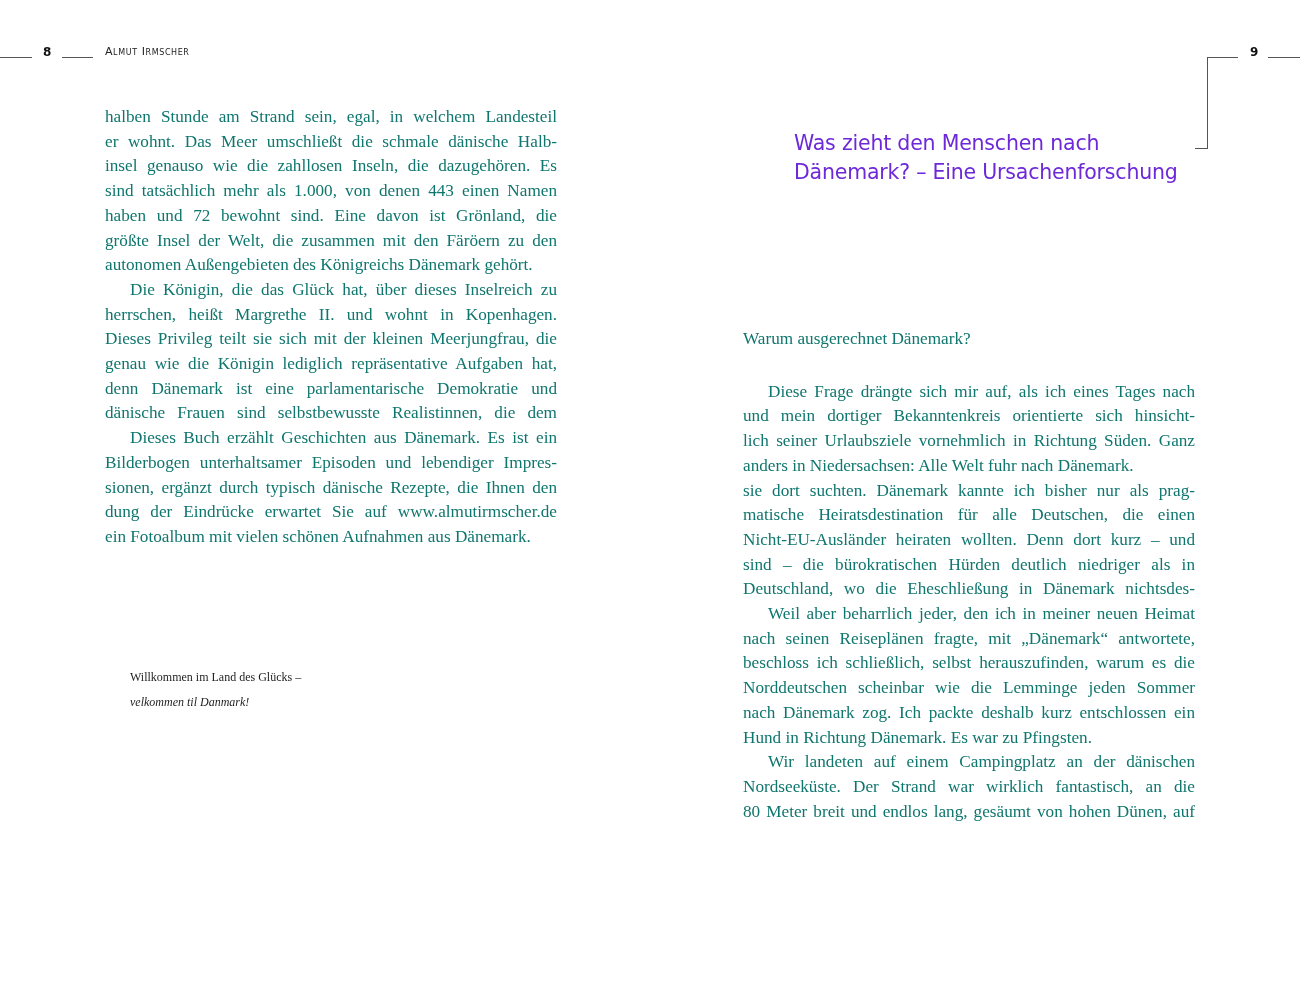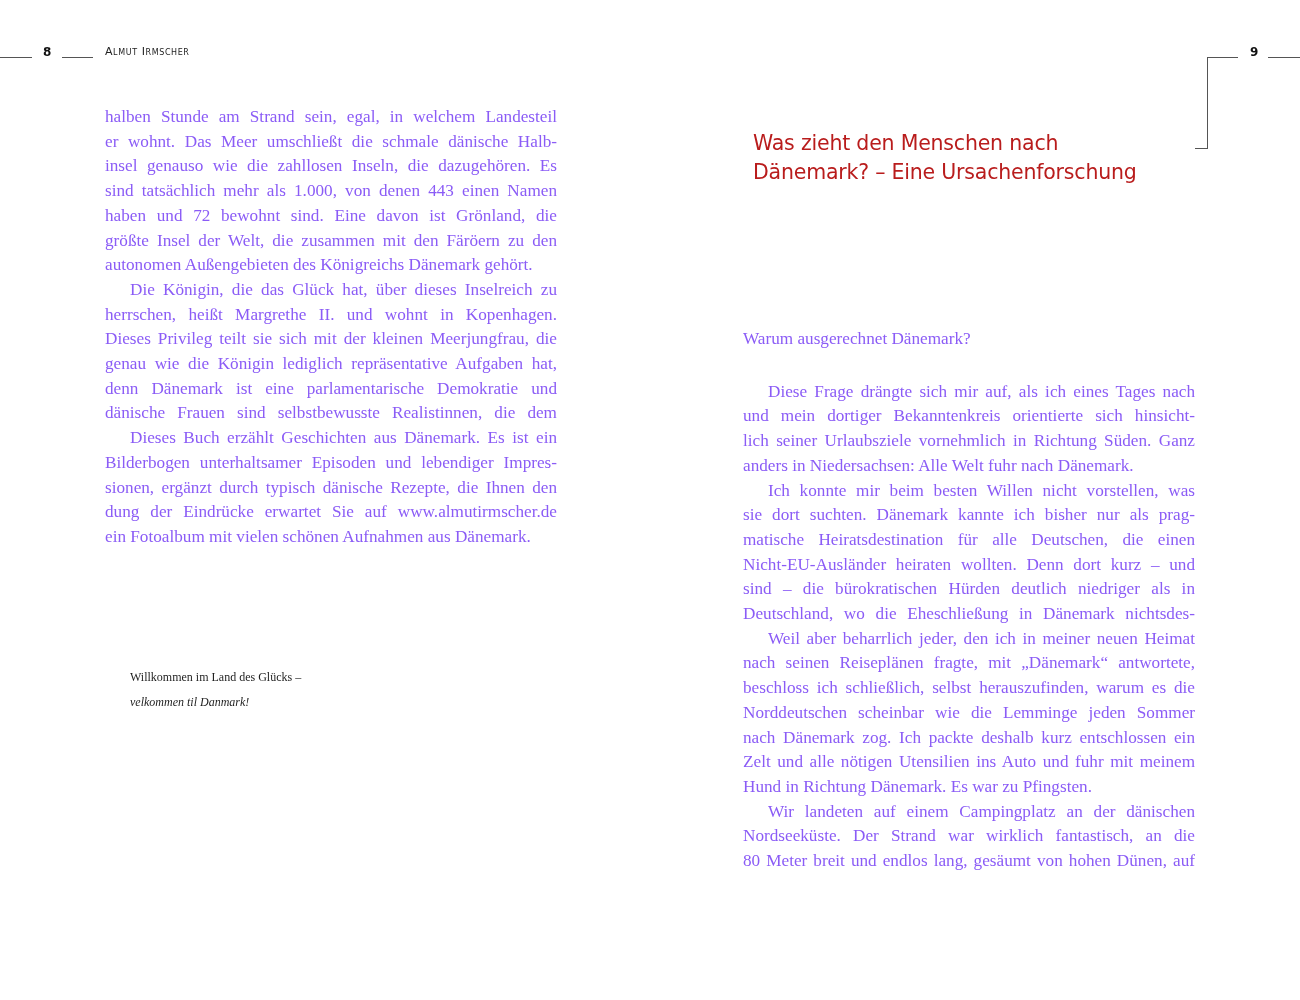--- a/index.html
+++ b/index.html
@@ -4,32 +4,32 @@
   <style>
     html, body { margin: 0; padding: 0; background: #ffffff; }
     body { width: 1300px; height: 1000px; position: relative; overflow: hidden; color: #1e1e1e; }
 
     .rule { position: absolute; height: 1px; background: #555; }
     .vrule { position: absolute; width: 1px; background: #555; }
 
     .folio { position: absolute; font-family: "DejaVu Sans", sans-serif; font-weight: bold; font-size: 12px; color: #111; top: 45px; }
     .running-head { position: absolute; top: 45px; left: 105px; font-family: "DejaVu Sans", sans-serif; font-size: 11px; letter-spacing: 0.6px; color: #222; font-variant: small-caps; }
 
-    .col { position: absolute; width: 452px; font-family: "Liberation Serif", serif; font-size: 17.2px; line-height: 24.7px; text-align: justify; color: #8b5cf6; }
+    .col { position: absolute; width: 452px; font-family: "Liberation Serif", serif; font-size: 17.2px; line-height: 24.7px; text-align: justify; color: #0f766e; }
     .col p { margin: 0; text-indent: 0; }
     .col .line { display: block; text-align: justify; text-align-last: justify; white-space: nowrap; }
     .col .line.last { text-align-last: left; }
 
     #left-col { left: 105px; top: 105px; }
     #right-col { left: 743px; top: 327px; }
 
     .closing { position: absolute; left: 130px; top: 623px; font-family: "Liberation Serif", serif; font-size: 12px; line-height: 24.7px; color: #1e1e1e; margin-top: 42px; }
     .closing em { font-style: italic; }
 
-    .chapter-title { position: absolute; left: 753px; top: 129px; font-family: "DejaVu Sans", sans-serif; font-size: 20.5px; line-height: 29px; color: #b91c1c; letter-spacing: -0.2px; }
+    .chapter-title { position: absolute; left: 794px; top: 129px; font-family: "DejaVu Sans", sans-serif; font-size: 20.5px; line-height: 29px; color: #6d28d9; letter-spacing: -0.2px; }
   </style>
 </head>
 <body>
 
 <div class="rule" style="left:0; top:57px; width:32px;"></div>
 <div class="folio" style="left:43px;">8</div>
 <div class="rule" style="left:62px; top:57px; width:31px;"></div>
 <div class="running-head">Almut Irmscher</div>
 
 <div id="left-col" class="col">
@@ -79,34 +79,32 @@
     <p>
       <span class="line last">Warum ausgerechnet Dänemark?</span>
     </p>
     <p>
       <span class="line" style="padding-left: 25px; margin-top: 28px;">Diese Frage drängte sich mir auf, als ich eines Tages nach</span>
       <span class="line">und mein dortiger Bekanntenkreis orientierte sich hinsicht-</span>
       <span class="line">lich seiner Urlaubsziele vornehmlich in Richtung Süden. Ganz</span>
       <span class="line last">anders in Niedersachsen: Alle Welt fuhr nach Dänemark.</span>
     </p>
     <p>
-      <span class="line" style="padding-left: 25px;">Ich konnte mir beim besten Willen nicht vorstellen, was</span>
       <span class="line">sie dort suchten. Dänemark kannte ich bisher nur als prag-</span>
       <span class="line">matische Heiratsdestination für alle Deutschen, die einen</span>
       <span class="line">Nicht-EU-Ausländer heiraten wollten. Denn dort kurz – und</span>
       <span class="line">sind – die bürokratischen Hürden deutlich niedriger als in</span>
       <span class="line">Deutschland, wo die Eheschließung in Dänemark nichtsdes-</span>
     </p>
     <p>
       <span class="line" style="padding-left: 25px;">Weil aber beharrlich jeder, den ich in meiner neuen Heimat</span>
       <span class="line">nach seinen Reiseplänen fragte, mit „Dänemark“ antwortete,</span>
       <span class="line">beschloss ich schließlich, selbst herauszufinden, warum es die</span>
       <span class="line">Norddeutschen scheinbar wie die Lemminge jeden Sommer</span>
       <span class="line">nach Dänemark zog. Ich packte deshalb kurz entschlossen ein</span>
-      <span class="line">Zelt und alle nötigen Utensilien ins Auto und fuhr mit meinem</span>
       <span class="line last">Hund in Richtung Dänemark. Es war zu Pfingsten.</span>
     </p>
     <p>
       <span class="line" style="padding-left: 25px;">Wir landeten auf einem Campingplatz an der dänischen</span>
       <span class="line">Nordseeküste. Der Strand war wirklich fantastisch, an die</span>
       <span class="line">80 Meter breit und endlos lang, gesäumt von hohen Dünen, auf</span>
     </p>
   </div>
 
 </body></html>

